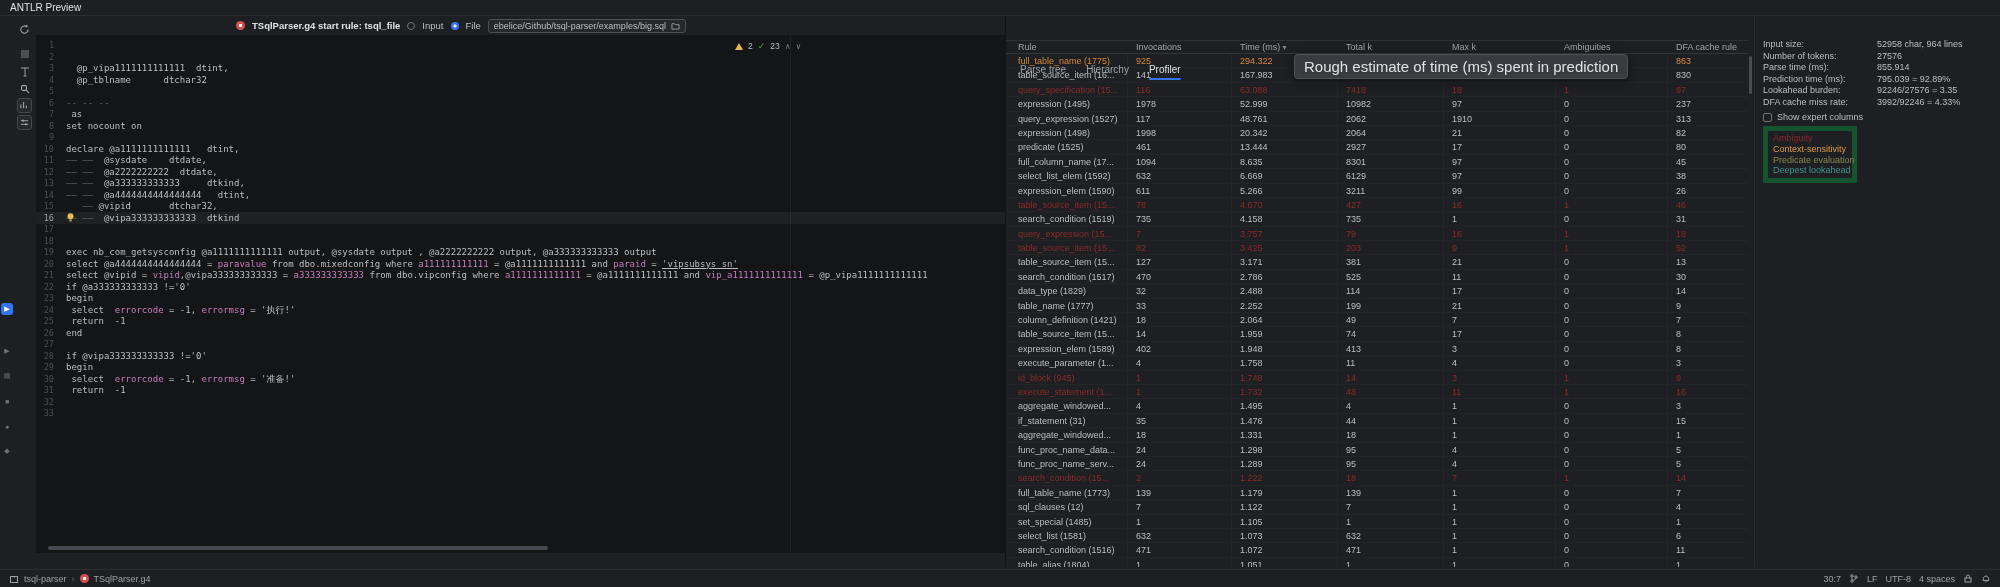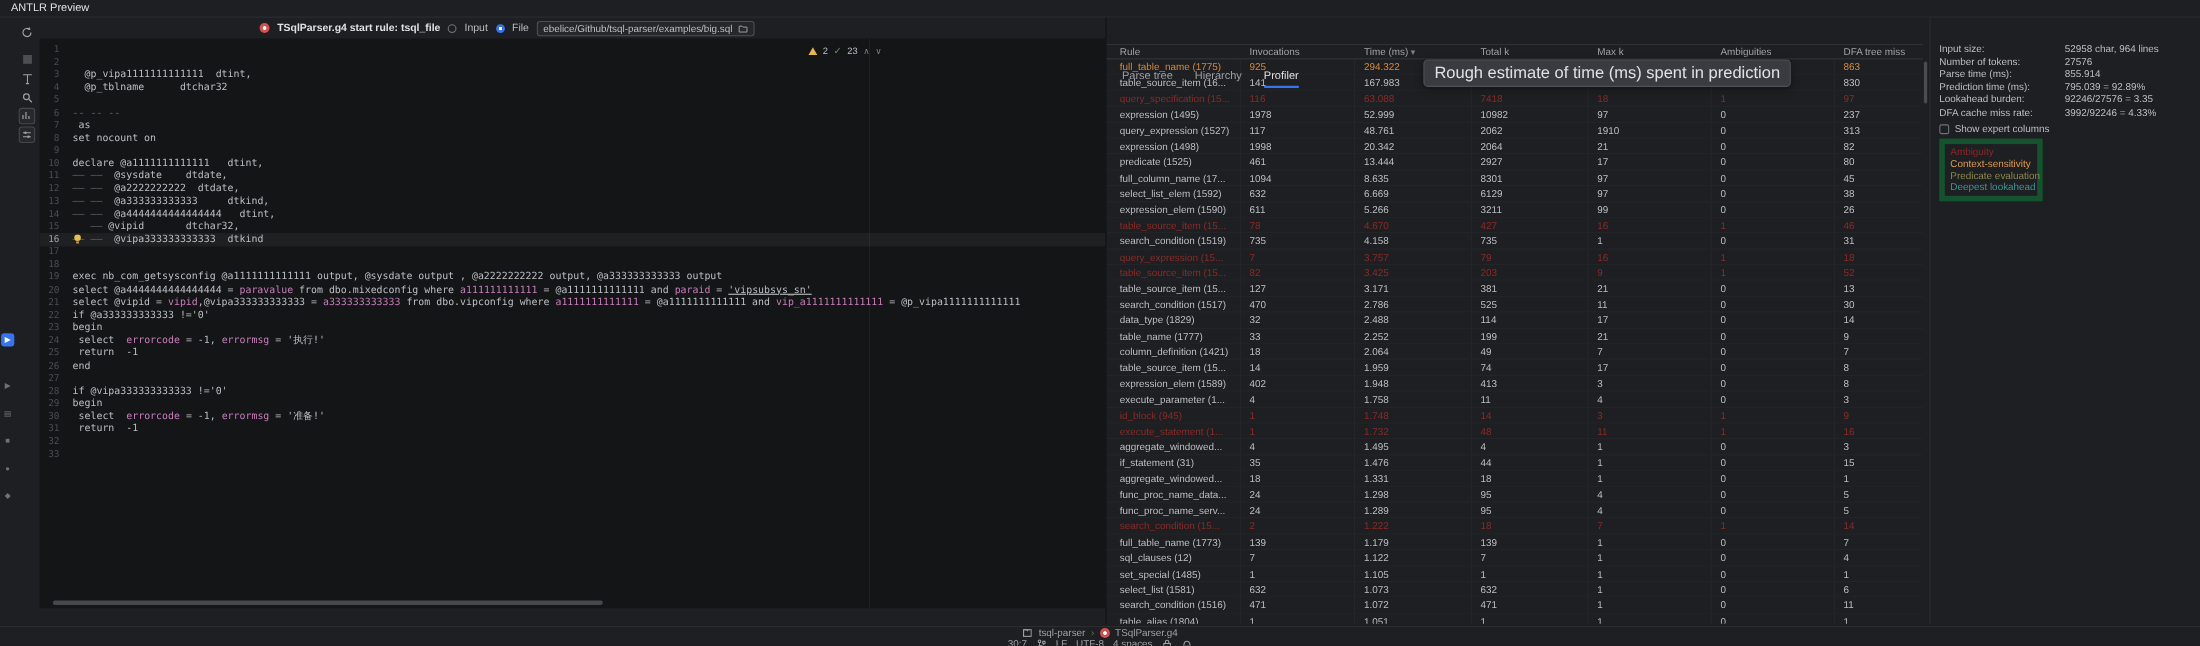--- a/index.html
+++ b/index.html
@@ -109,21 +109,21 @@
   .expert { position:absolute; top:96px; left:8px; display:flex; gap:5px; align-items:center; }
   .cbox { width:9px; height:9px; border:1px solid #6f7378; border-radius:2px; background:#1d1f22; }
   .legend { position:absolute; top:110px; left:8px; width:94px;
     border:5px solid #14532d; padding:2px 5px; }
   .legend .li { line-height:10.8px; white-space:nowrap; }
 
   
   .statusbar { position:absolute; left:0; right:0; bottom:0; height:18px;
     border-top:1px solid #2b2d31; background:#1e1f22;
     display:flex; justify-content:space-between; align-items:center;
-    padding:0 9px; font-size:9px; color:#9da0a6;flex-direction:column; }
+    padding:0 9px; font-size:9px; color:#9da0a6; }
   .sb-left, .sb-right { display:flex; align-items:center; gap:8px; }
   .sb-left { gap:5px; }
   .crumb-sep { color:#6e7175; }
   .mini-ico { display:inline-flex; width:10px; height:10px; align-items:center; justify-content:center; }
   svg { display:block; }
 </style>
 </head>
 <body>
 
 <div class="titlebar">
@@ -289,21 +289,21 @@
       <span class="tab">Hierarchy</span>
       <span class="tab active">Profiler</span>
     </div>
   <div class="thead grid" id="thead">
       <div class="hc">Rule</div>
       <div class="hc">Invocations</div>
       <div class="hc">Time (ms)<span class="sortglyph"> ▾</span></div>
       <div class="hc">Total k</div>
       <div class="hc">Max k</div>
       <div class="hc">Ambiguities</div>
-      <div class="hc">DFA tree miss</div>
+      <div class="hc">DFA cache rule</div>
     </div>
   <div class="tbody" id="tbody">
       <div class="trow grid orange">
         <div class="tc">full_table_name (1775)</div>
         <div class="tc">925</div>
         <div class="tc">294.322</div>
         <div class="tc"></div>
         <div class="tc"></div>
         <div class="tc">0</div>
         <div class="tc">863</div>

